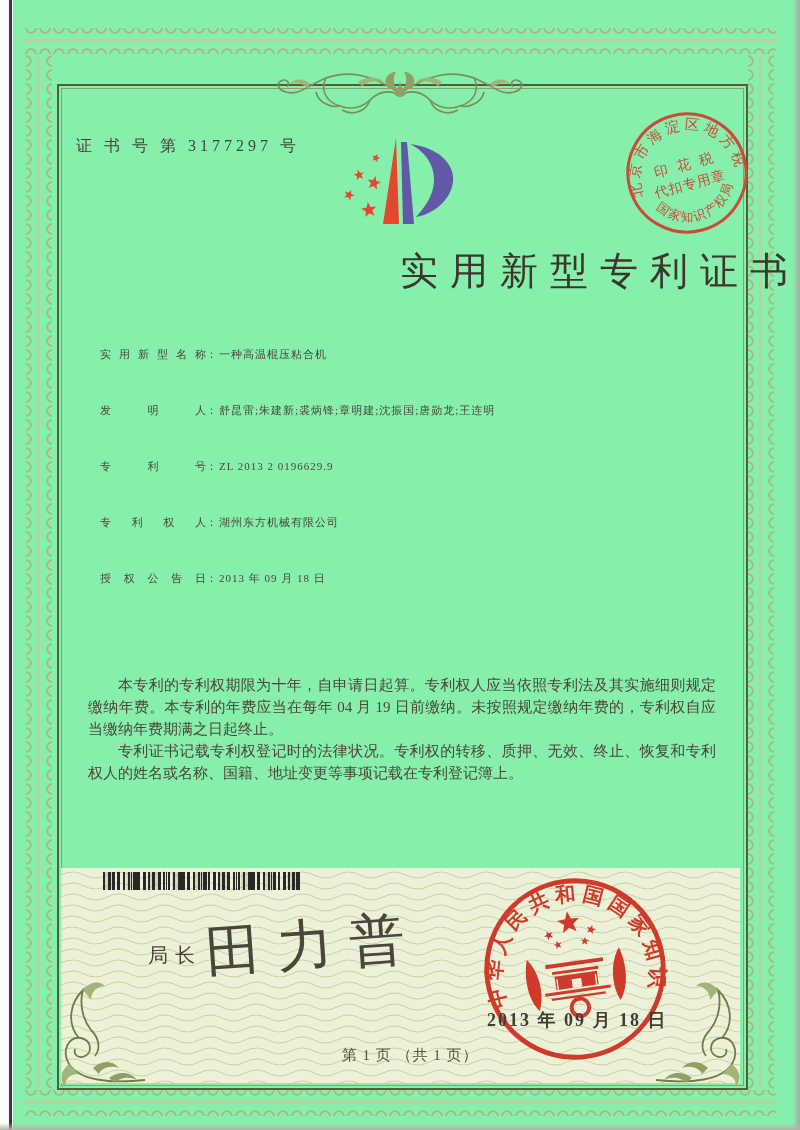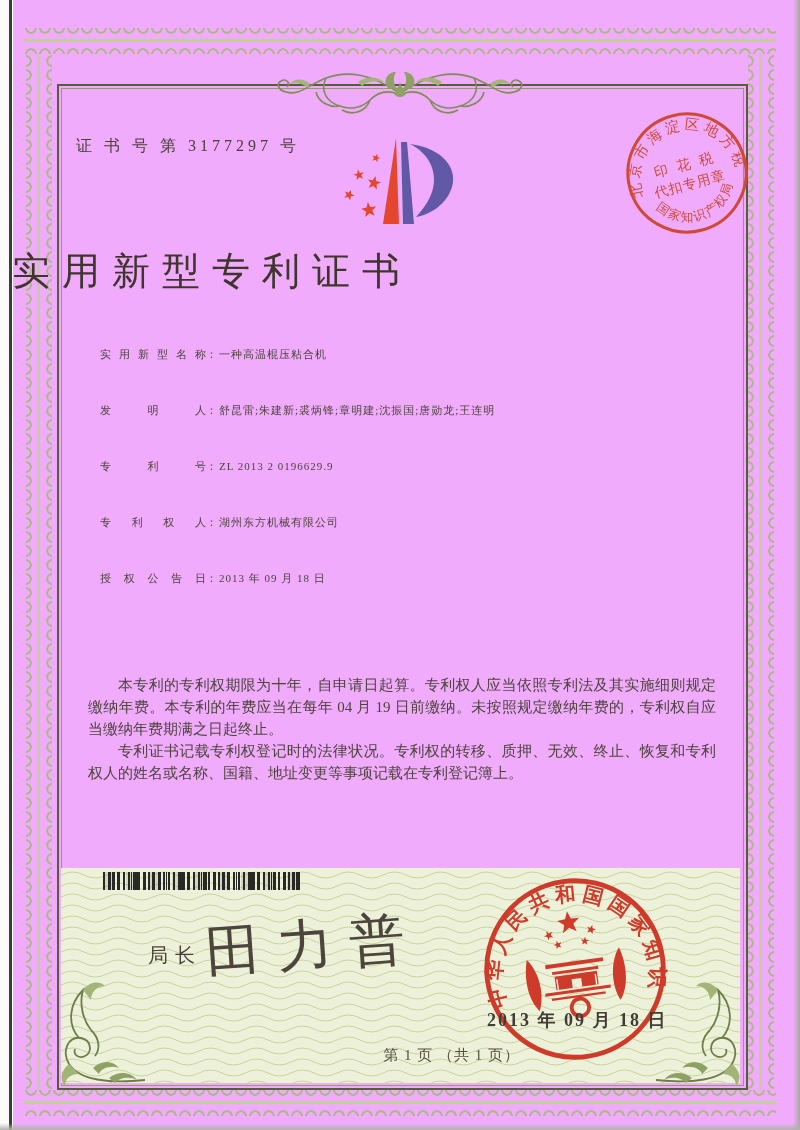--- a/index.html
+++ b/index.html
@@ -1,18 +1,18 @@
 <!DOCTYPE html>
 <html><head>
 <meta charset="utf-8">
 <style>
   html,body{margin:0;padding:0;background:#8e8e88;}
   .page{
     position:relative;width:800px;height:1130px;overflow:hidden;
-    background:#f0abfc;
+    background:#86efac;
     font-family:"Liberation Serif","DejaVu Serif",serif;
     color:#4c443a;
   }
   
   .scan-left{position:absolute;left:0;top:0;width:13px;height:100%;background:#fcfcfa;}
   .scan-left-line{position:absolute;left:9px;top:0;width:3px;height:100%;background:#3c3c38;}
   .scan-right{position:absolute;right:0;top:0;width:7px;height:100%;background:linear-gradient(90deg,rgba(0,0,0,0),#a9a9a2);}
   .scan-bottom{position:absolute;left:0;bottom:0;height:7px;width:100%;background:linear-gradient(rgba(0,0,0,0),#b3b3ac);}
 
   
@@ -49,21 +49,21 @@
 
   
   .ornament-top{position:absolute;left:270px;top:58px;width:260px;height:66px;z-index:2;}
   .corner-bl{position:absolute;left:49px;top:980px;width:100px;height:110px;z-index:2;}
   .corner-br{position:absolute;left:652px;top:980px;width:100px;height:110px;z-index:2;transform:scaleX(-1);}
 
   
   .cert-no{position:absolute;left:76px;top:136px;font-size:16px;letter-spacing:4px;color:#49423a;z-index:3;}
   .logo{position:absolute;left:330px;top:124px;width:160px;height:122px;z-index:3;}
   .tax-stamp{position:absolute;left:612px;top:98px;width:150px;height:150px;z-index:3;}
-  .title{position:absolute;left:0;top:246px;width:800px;text-align:left;font-size:38px;letter-spacing:12px;padding-left:12px;box-sizing:border-box;color:#3e362d;z-index:3;}
+  .title{position:absolute;left:0;top:246px;width:800px;text-align:right;font-size:38px;letter-spacing:12px;padding-left:12px;box-sizing:border-box;color:#3e362d;z-index:3;}
 
   .fields{position:absolute;left:100px;top:347px;z-index:3;}
   .field-row{height:23px;margin-bottom:33px;font-size:11px;white-space:nowrap;color:#4d453b;}
   .f-label{display:inline-block;width:106px;text-align:justify;text-align-last:justify;vertical-align:top;}
   .f-colon{display:inline-block;margin-right:2px;}
   .f-value{letter-spacing:1px;}
 
   .paras{position:absolute;left:88px;top:674px;width:628px;z-index:3;}
   .paras p{margin:0;font-size:15px;line-height:22px;text-indent:2em;text-align:justify;color:#4d453b;}
 
@@ -73,21 +73,21 @@
       repeating-linear-gradient(90deg,#282824 0 2px,rgba(0,0,0,0) 2px 5px),
       repeating-linear-gradient(90deg,#282824 0 1px,rgba(0,0,0,0) 1px 7px);
   }
 
   .director{position:absolute;left:148px;top:942px;font-size:20px;letter-spacing:7px;color:#4b4339;z-index:4;}
   .signature{position:absolute;left:205px;top:908px;font-size:56px;letter-spacing:16px;color:#4b453b;transform:rotate(-4deg);z-index:4;}
 
   .office-seal{position:absolute;left:478px;top:872px;width:194px;height:194px;z-index:2;}
   .seal-date{position:absolute;left:487px;top:1008px;width:160px;font-size:18px;letter-spacing:2px;font-weight:bold;color:#413c34;z-index:4;white-space:nowrap;}
 
-  .page-footer{position:absolute;left:300px;top:1046px;width:220px;text-align:right;font-size:15px;letter-spacing:1px;color:#57503f;z-index:4;}
+  .page-footer{position:absolute;left:300px;top:1046px;width:220px;text-align:center;font-size:15px;letter-spacing:1px;color:#57503f;z-index:4;}
 </style>
 </head>
 <body>
 
 <div class="page">
 
   <div class="scan-left"></div>
   <div class="scan-left-line"></div>
   <div class="scan-right"></div>
   <div class="scan-bottom"></div>

